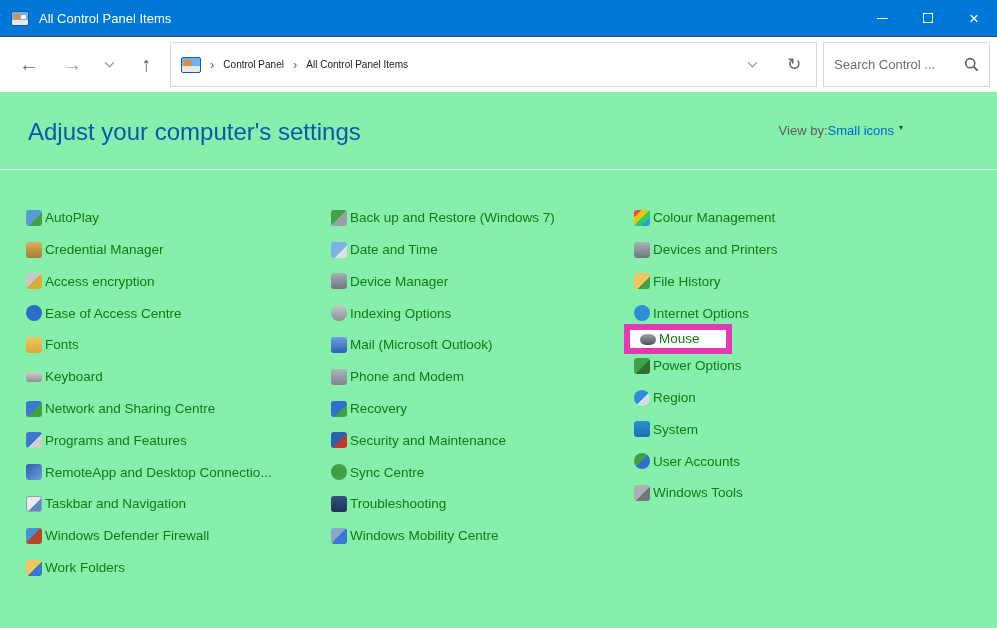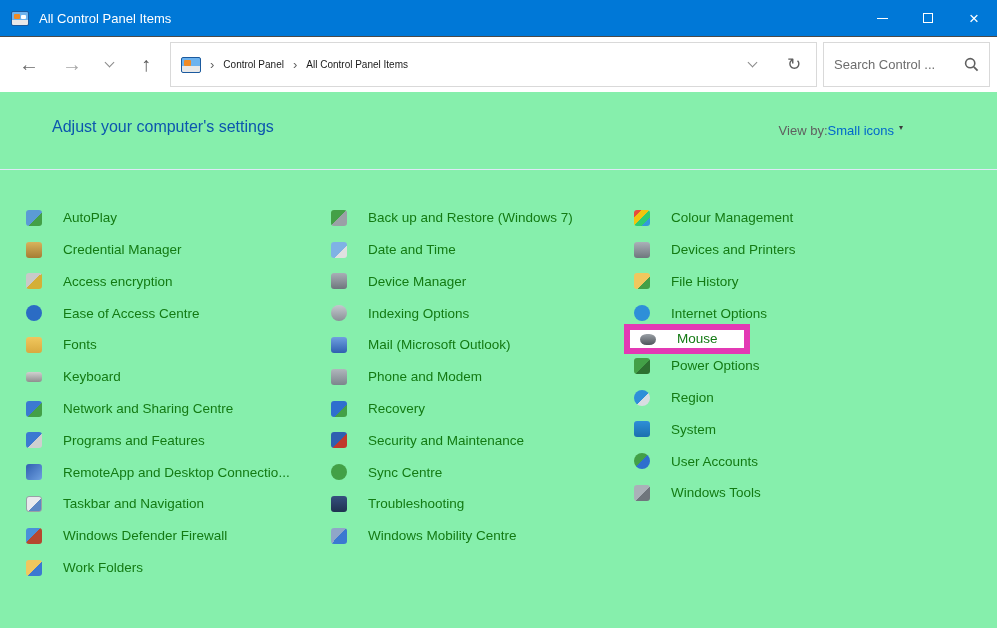--- a/index.html
+++ b/index.html
@@ -44,32 +44,32 @@
 
   .searchbox { position:absolute; left:823px; top:5px; width:167px; height:45px;
                border:1px solid #d9d9d9; display:flex; align-items:center; padding:0 10px; background:#fff; }
   .searchbox input { border:none; outline:none; flex:1 1 auto; width:100px; font-size:13px;
                      font-family:"Liberation Sans",sans-serif; color:#333; }
   .searchbox input::placeholder { color:#6d6d6d; }
   .mag { flex:0 0 auto; margin-left:6px; }
 
   
   .header { position:relative; height:78px; border-bottom:1px solid #dfe9f7; }
-  .page-title { position:absolute; left:28px; top:26px; font-size:16px; font-weight:400; color:#0c56ae;margin-left:24px; }
+  .page-title { position:absolute; left:28px; top:26px; font-size:24px; font-weight:400; color:#0c56ae; }
   .viewby { position:absolute; right:94px; top:31px; font-size:13px; color:#5f5f5f; display:flex; align-items:center; gap:0; }
   .viewby-link { color:#0066cc; display:flex; align-items:center; gap:5px; }
   .viewby-caret { font-size:8px; color:#3b3b3b; margin-top:-6px; }
 
   
   .items { position:relative; height:456px; }
   .col { position:absolute; top:32px; display:flex; flex-direction:column; }
   .col-0 { left:26px; }
   .col-1 { left:331px;justify-content:center; }
   .col-2 { left:634px; }
-  .item { height:31.8px; display:flex; align-items:center; gap:21px; font-size:13.5px; color:#137a13; white-space:nowrap; cursor:pointer; }
+  .item { height:31.8px; display:flex; align-items:center; gap:3px; font-size:13.5px; color:#137a13; white-space:nowrap; cursor:pointer; }
   .item .lbl { line-height:1; }
   .item.highlighted { width:max-content; height:30px; border:6px solid #e339b4;
                       padding:0 26px 0 10px; margin:-5px 0 -4.2px -10px; background:#fff; position:relative; z-index:2; }
 
   
   .ic { width:16px; height:16px; border-radius:3px; flex:0 0 auto; }
   .ic-autoplay            { background:linear-gradient(135deg,#5b9bd5 58%,#43a047 58%); }
   .ic-credential-manager  { background:linear-gradient(180deg,#d8b35c,#a67c34); }
   .ic-device-encryption   { background:linear-gradient(135deg,#c9c9c9 50%,#d4af37 50%); }
   .ic-ease-of-access      { background:#2b6cc4; border-radius:50%; }

